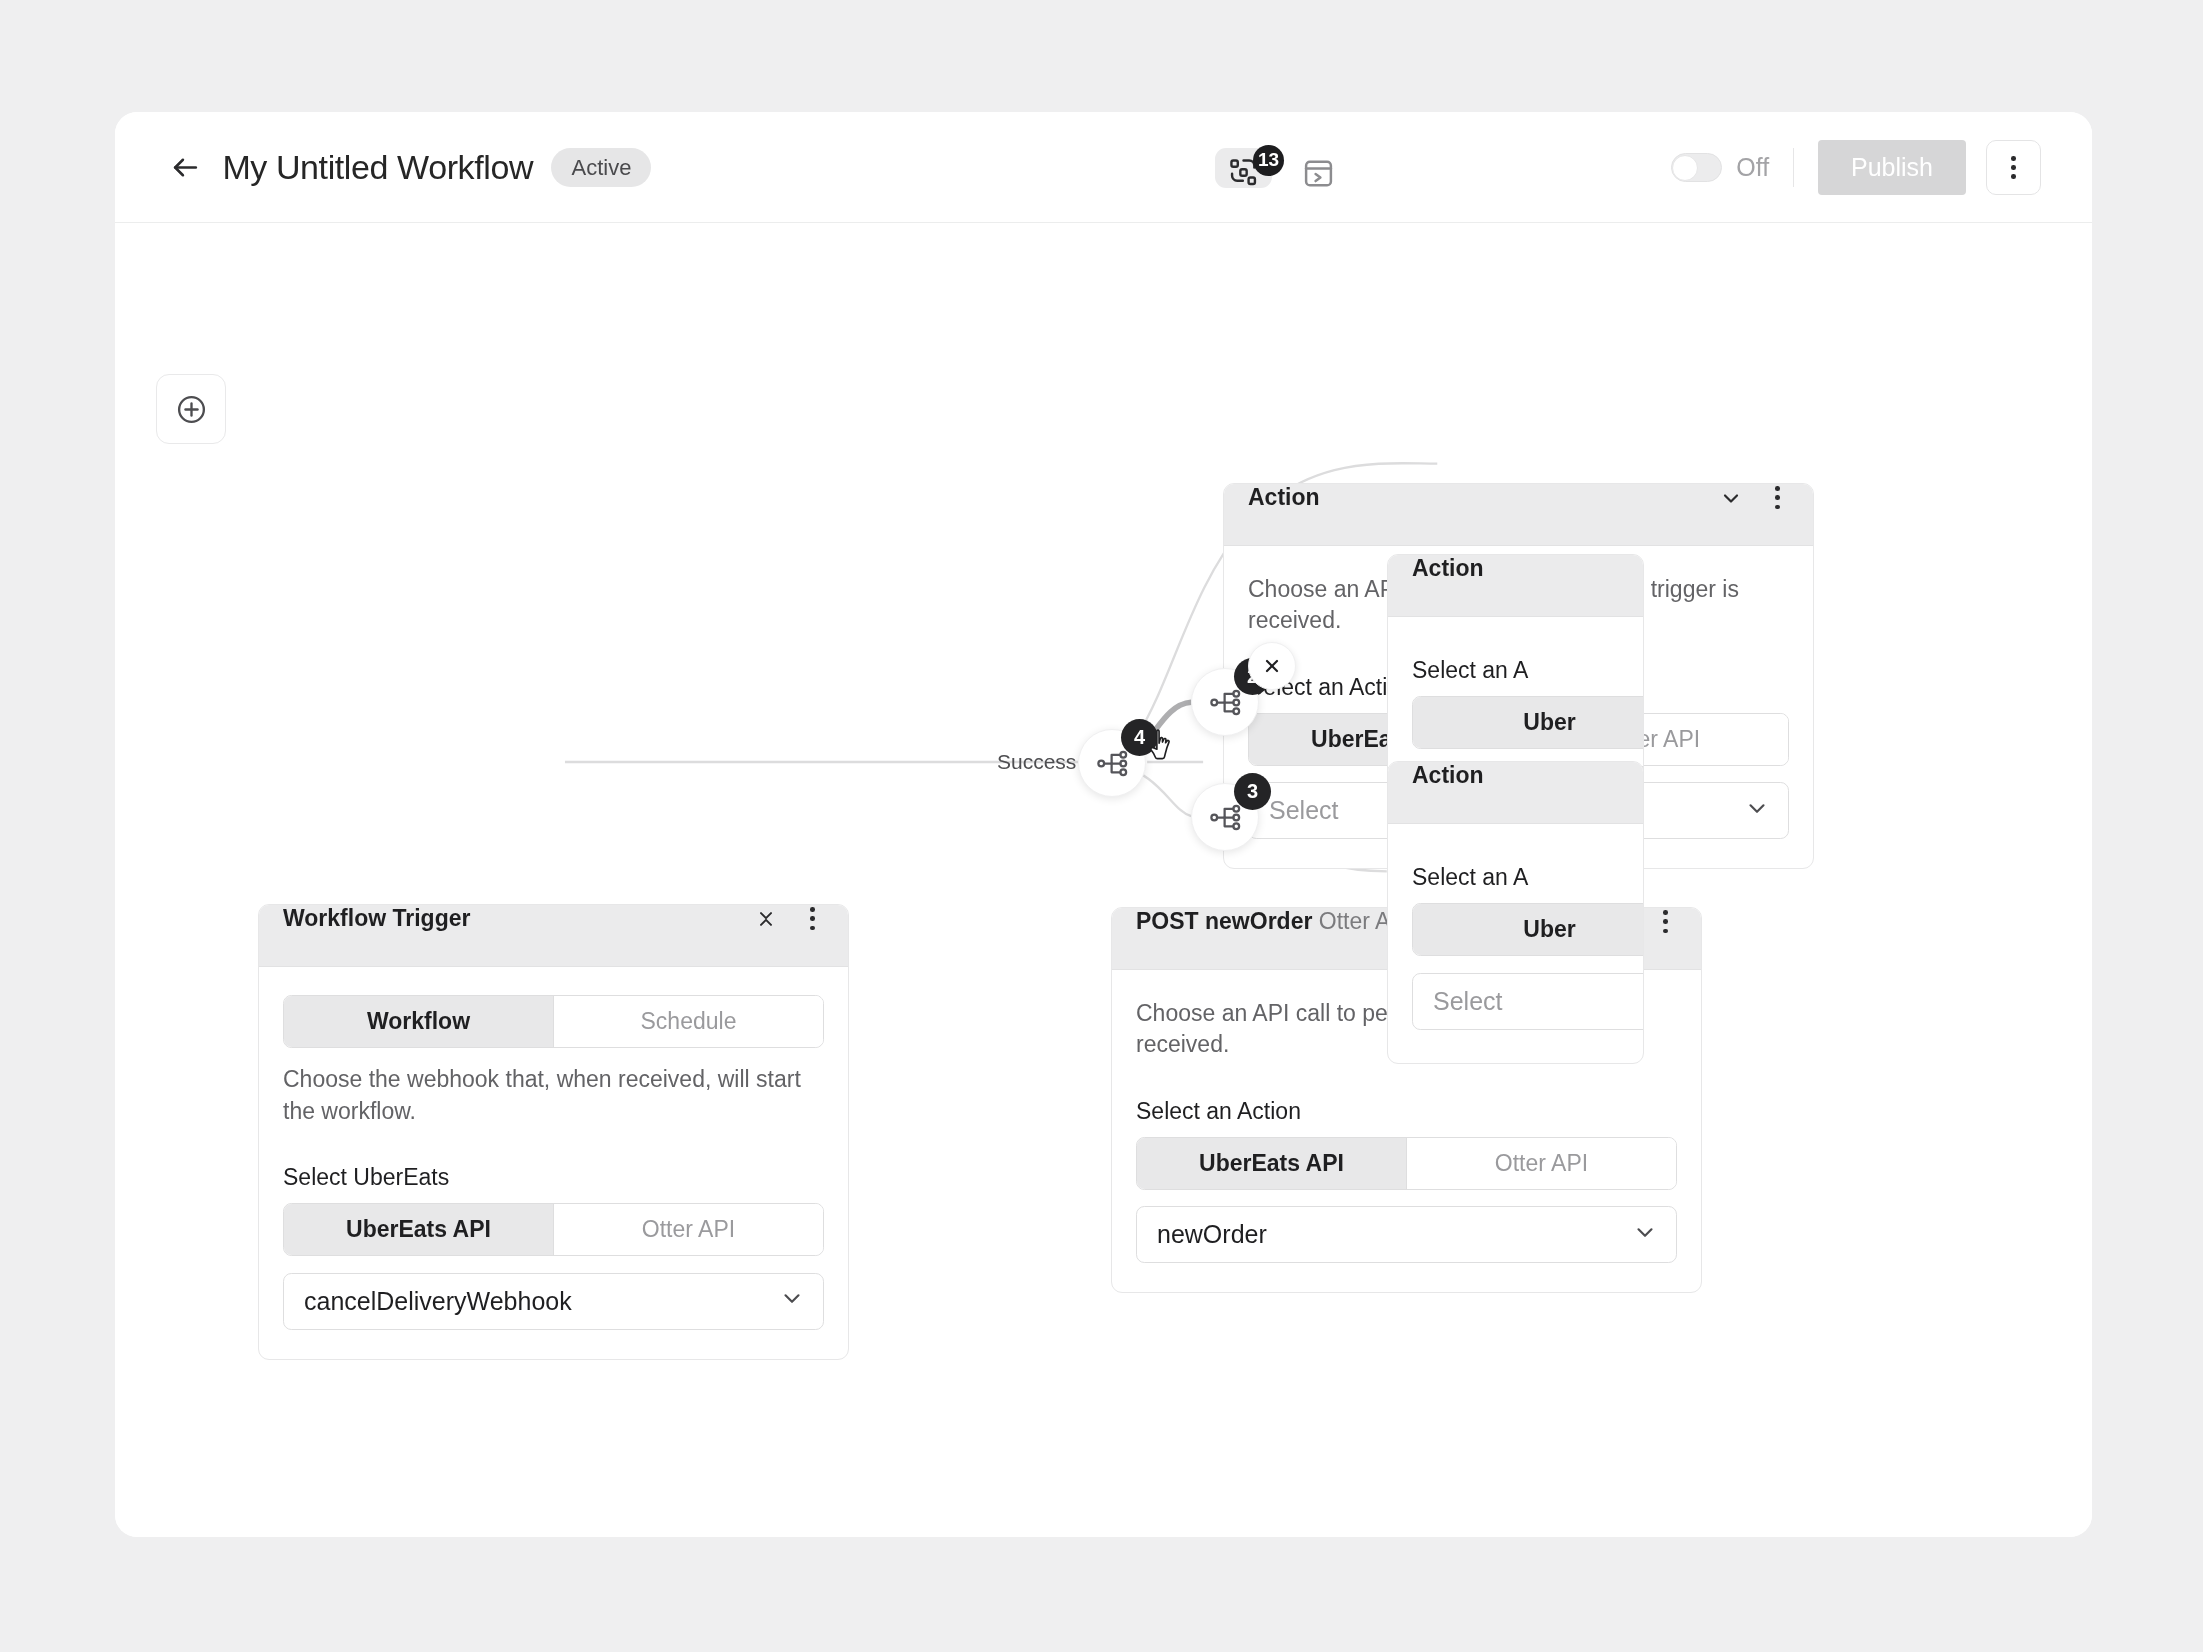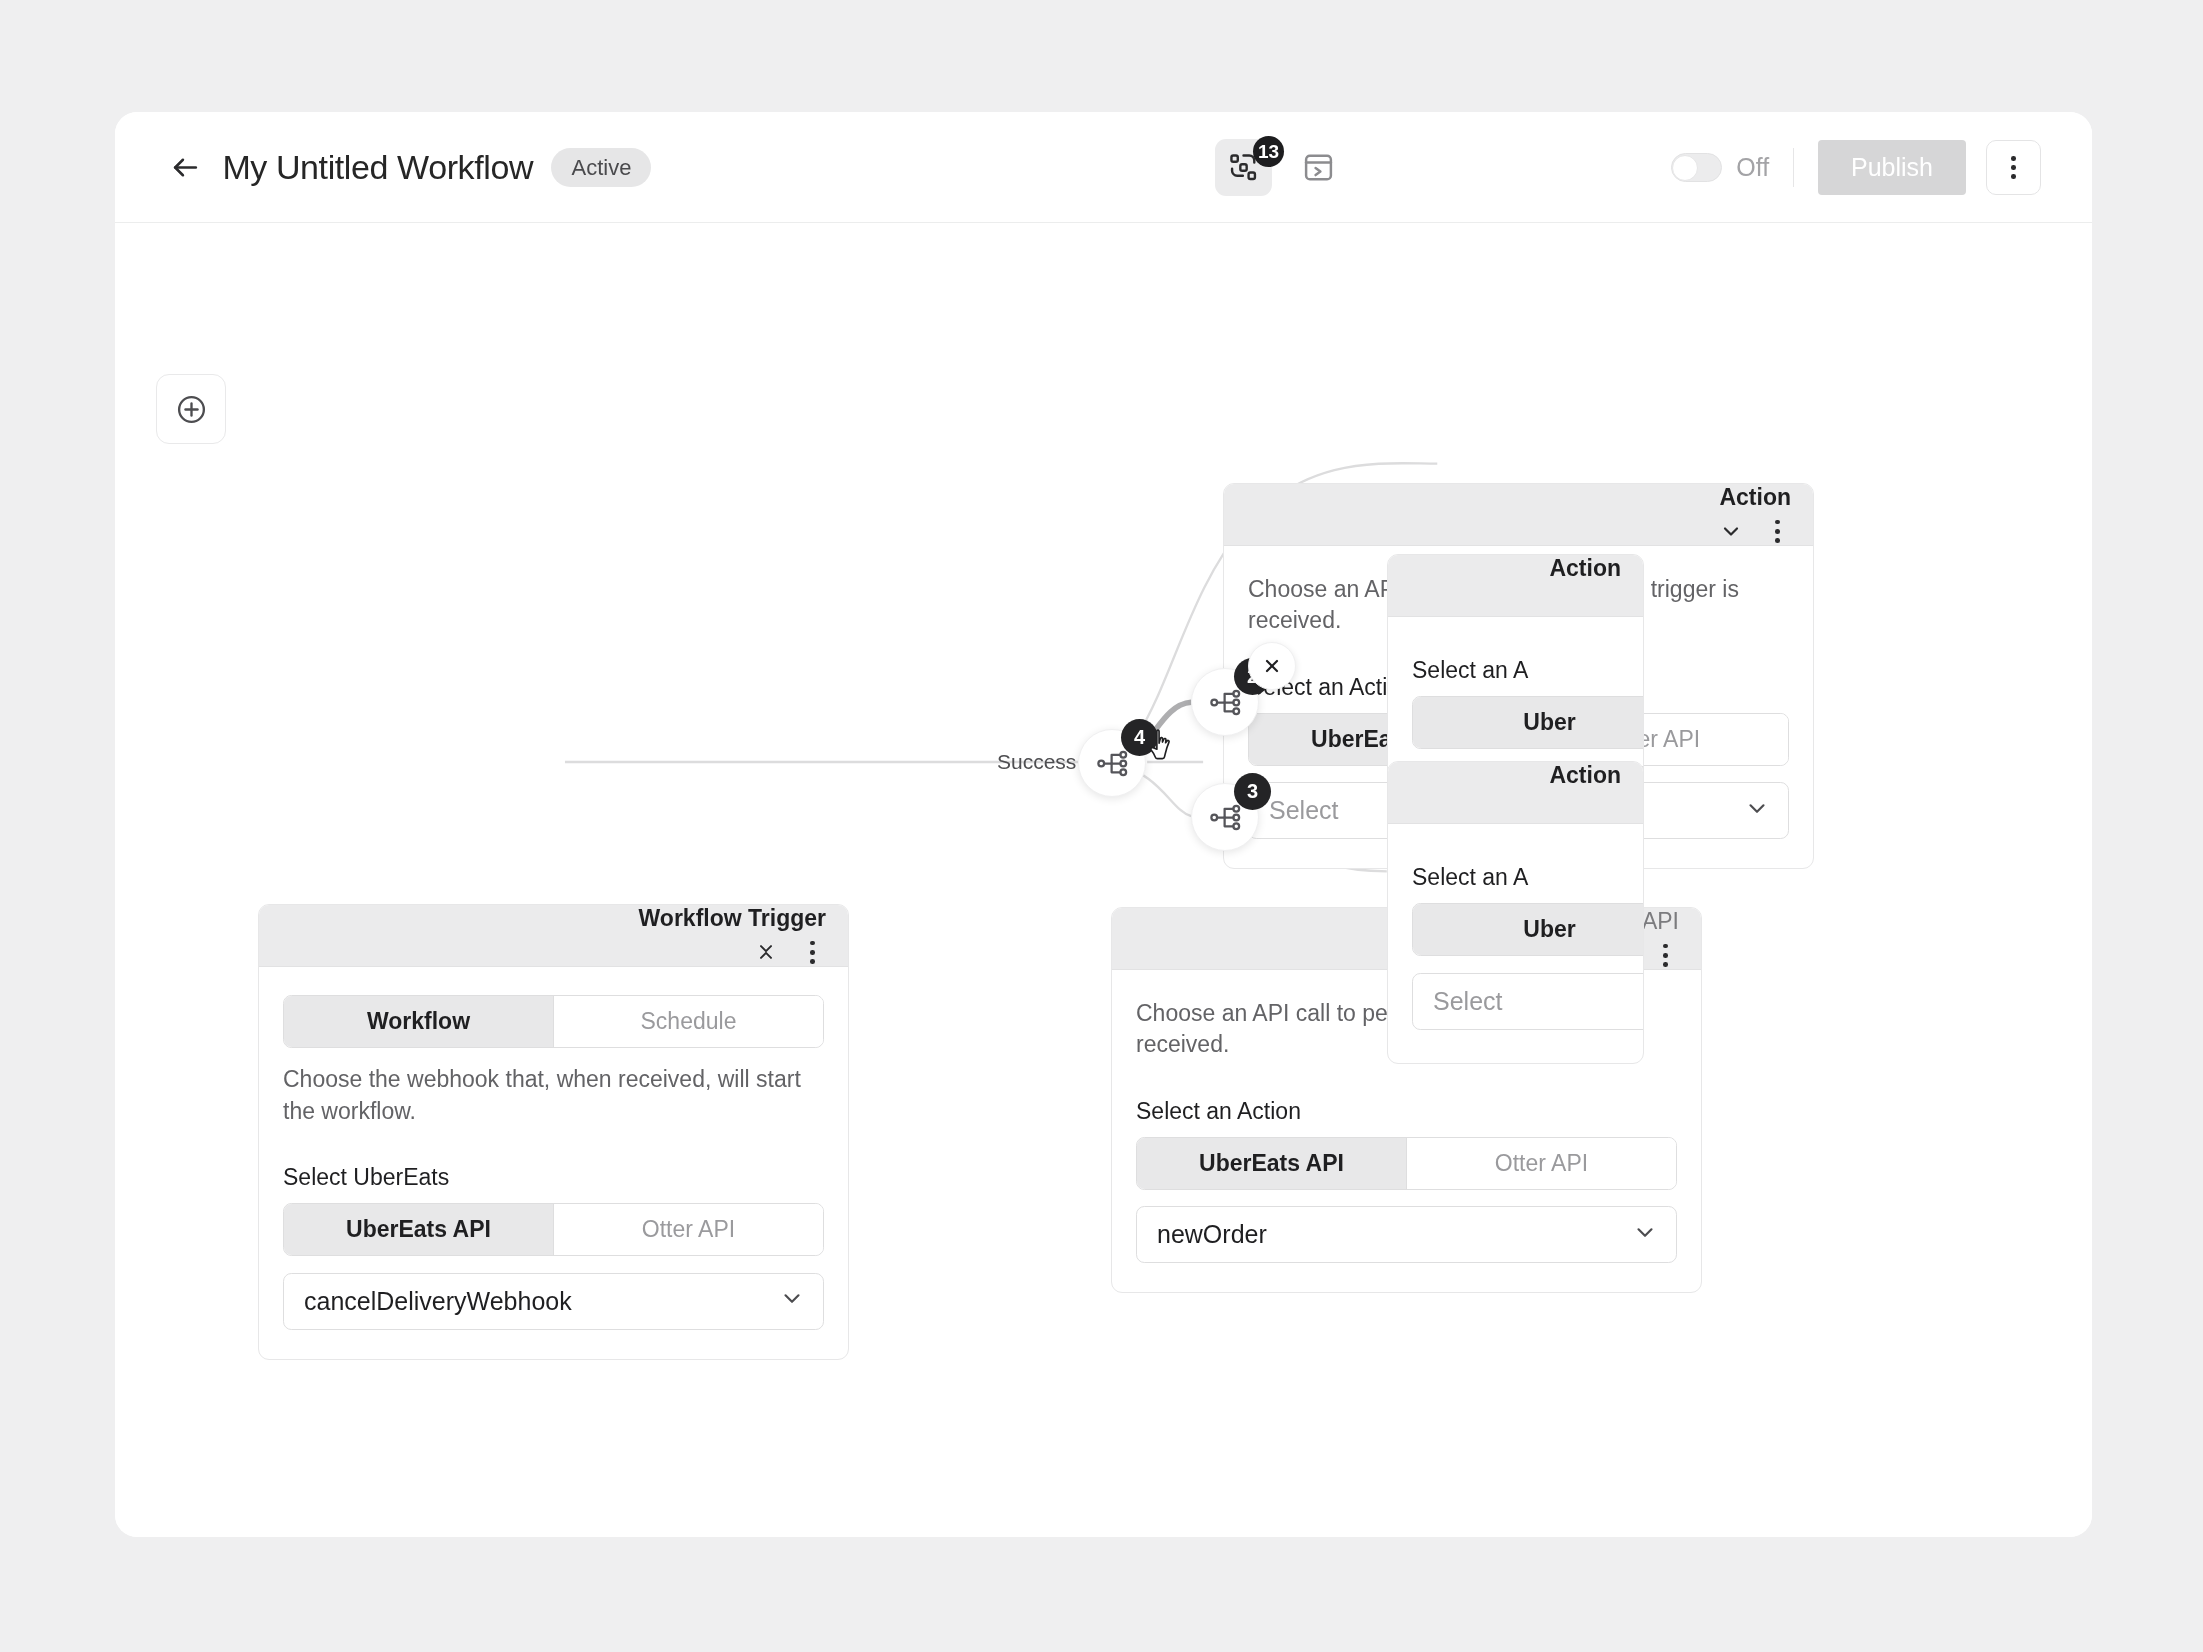--- a/index.html
+++ b/index.html
@@ -68,23 +68,23 @@
 
   #header-center {
     position: absolute;
     left: 1100px; top: 0;
     height: 111px;
     display: flex;
     align-items: center;
     gap: 18.4px;
   }
   .hdr-icon-btn {
-    width: 57px; height: 57px;
+    width: 57px; height: 40px;
     border-radius: 11px;
-    display: flex; align-items: center; justify-content: center;
+    display: flex; justify-content: center;
     cursor: pointer;
     position: relative;
     background: transparent;
     border: none;
     padding: 8px;
   }
   .hdr-icon-btn.active { background: #ebebec; }
   #flow-count-badge {
     position: absolute;
     right: -12px; top: -2.8px;
@@ -199,24 +199,23 @@
     border: 0.9px solid #e7e7e8;
     border-radius: 11px;
     box-sizing: border-box;
     overflow: hidden;
   }
   .node-header {
     background: #ebebec;
     border-bottom: 0.9px solid #e2e2e3;
     height: 62px;
     display: flex;
-    align-items: flex-end;
+    align-items: flex-start;
     padding: 0 22px 0 24px;
     box-sizing: border-box;
-    flex-direction: column;
   }
   .node-title {
     font-size: 23px;
     color: #1f1f21;
     font-weight: bold;
     white-space: nowrap;
     flex: 1;
   }
   .node-title .subtle {
     color: #7b7b7e;

